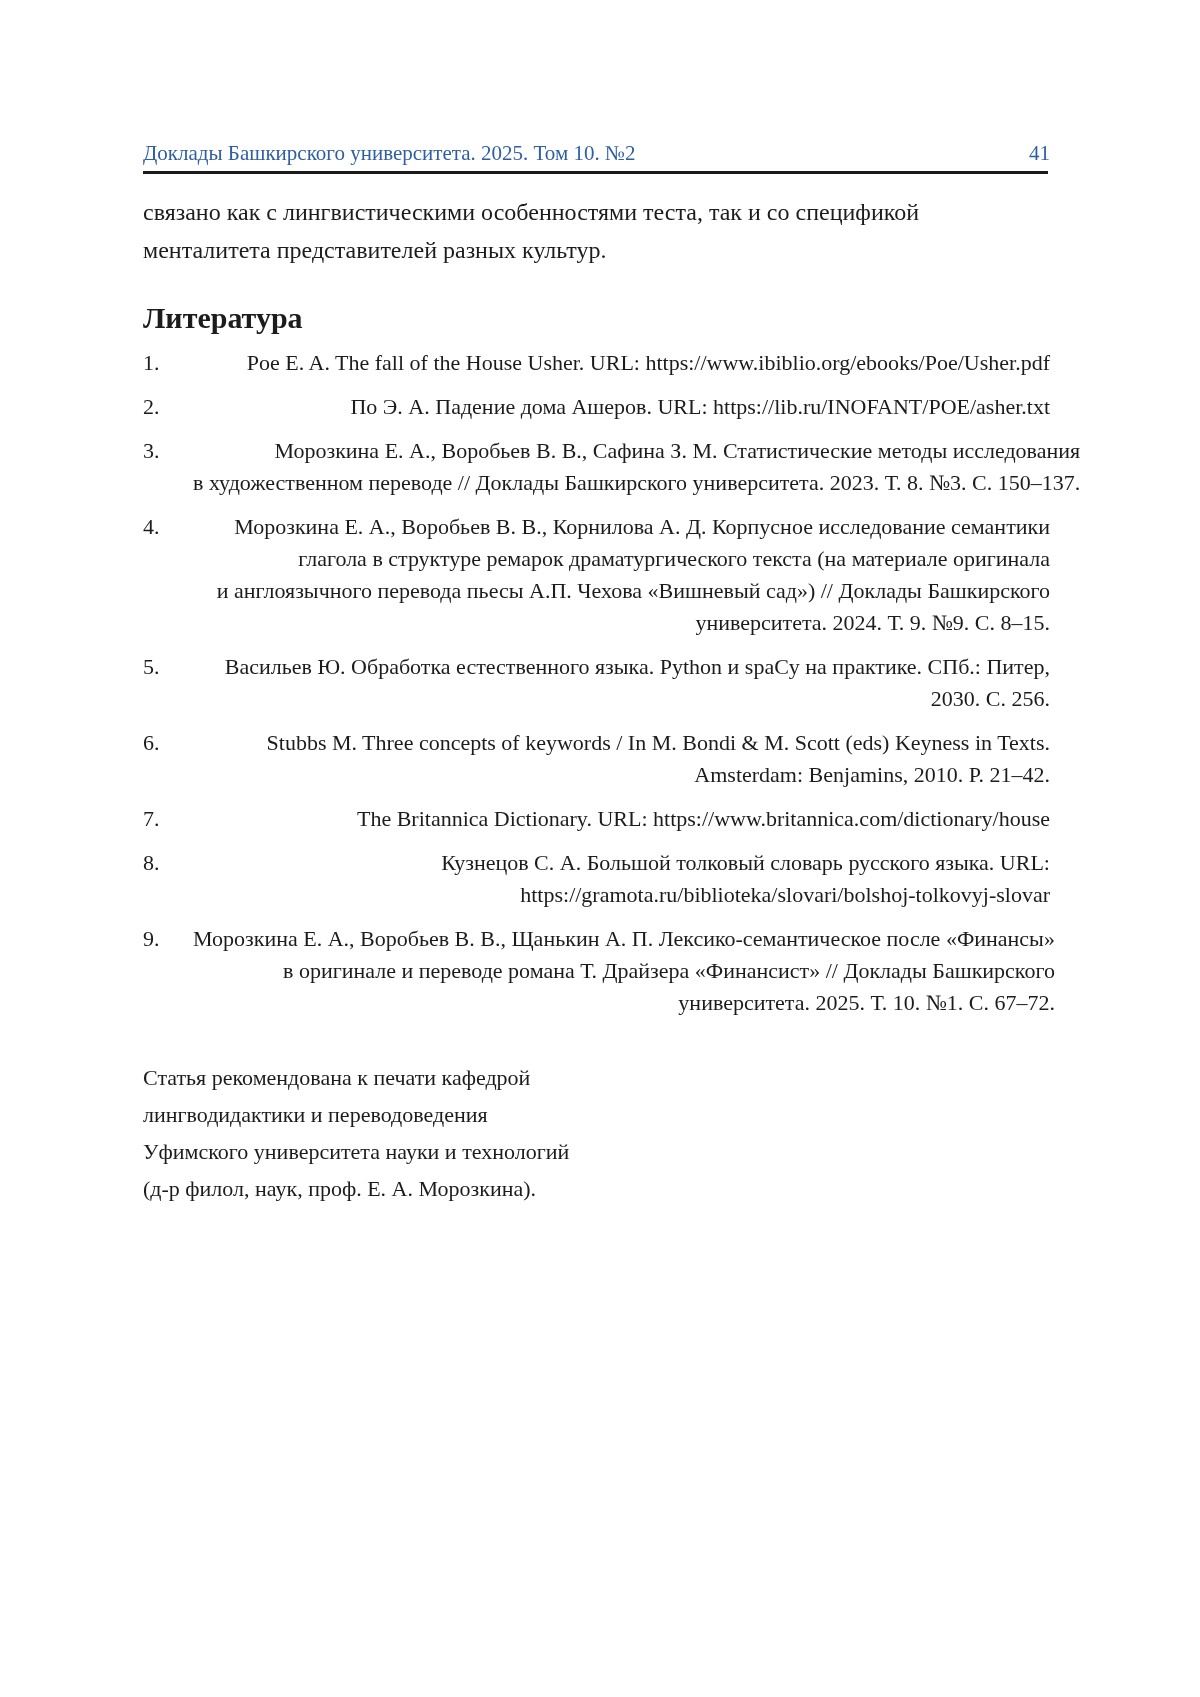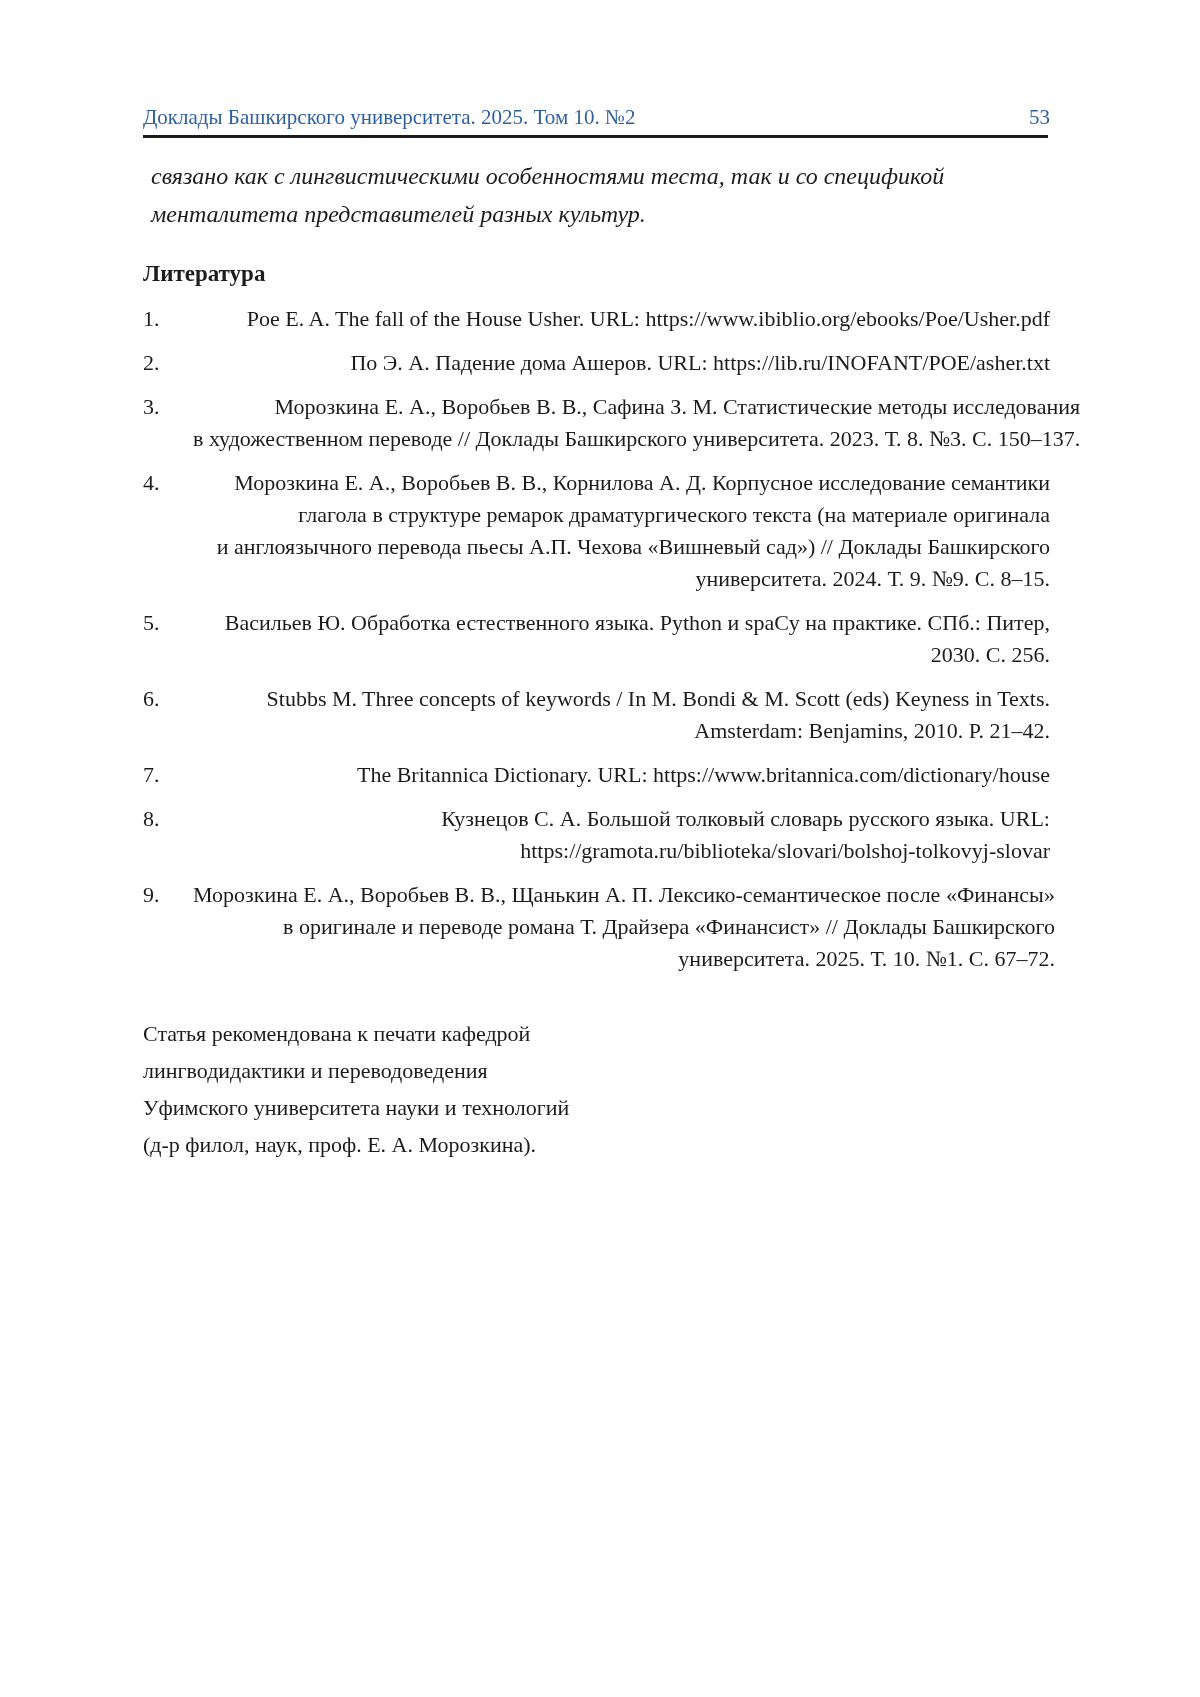--- a/index.html
+++ b/index.html
@@ -22,39 +22,39 @@
     padding: 104px 150px 0 143px;
   }
   
   .running-header {
     display: flex;
     justify-content: space-between;
     align-items: baseline;
     color: var(--accent, #2e5fa3);
     font-size: 21px;
     line-height: 26px;
+    margin-top: 36px;
   }
   .header-rule {
     border: none;
     border-top: 3px solid #1b1b1b;
     margin: 5px 0 0 0;
     width: 905px;
   }
   
   .intro {
-    margin: 19px 0 0 8px;
+    margin: 19px 0 0 0;
     font-size: 24px;
     line-height: 38px;
     white-space: pre;
-    font-style: italic;
   }
   
   .refs-heading {
-    margin: 26px 0 0 0;
-    font-size: 23px;
+    margin: 34px 0 0 0;
+    font-size: 30px;
     line-height: 30px;
     font-weight: bold;
   }
   .refs {
     margin: 14px 0 0 0;
   }
   .ref {
     display: flex;
     align-items: flex-start;
     margin: 0 0 12px 0;
@@ -77,21 +77,21 @@
     white-space: pre;
   }
 </style>
 </head>
 <body>
 
 <div class="page">
 
   <header class="running-header">
     <span class="journal">Доклады Башкирского университета. 2025. Том 10. №2</span>
-    <span class="pagenum">53</span>
+    <span class="pagenum">41</span>
   </header>
 
   <hr class="header-rule">
 
   <p class="intro">связано как с лингвистическими особенностями теста, так и со спецификой
 менталитета представителей разных культур.</p>
 
   <h2 class="refs-heading">Литература</h2>
 
   <div class="refs">

